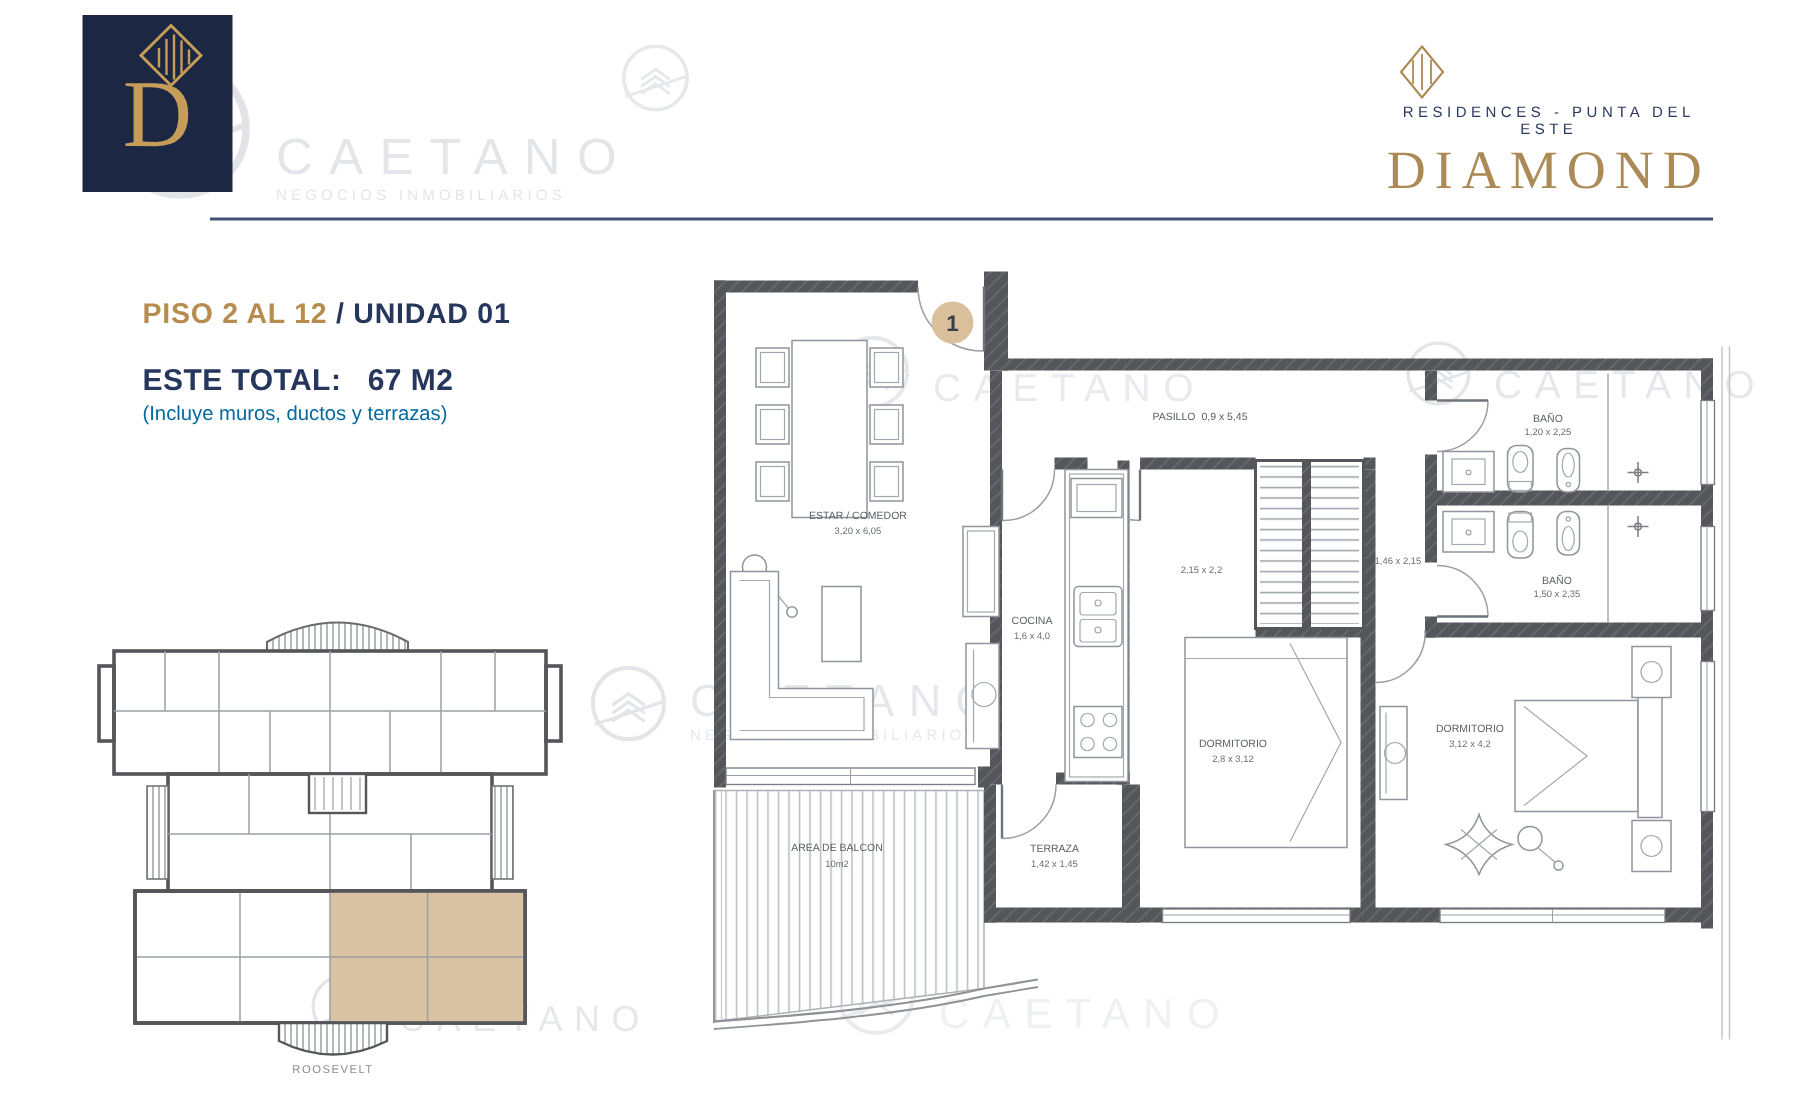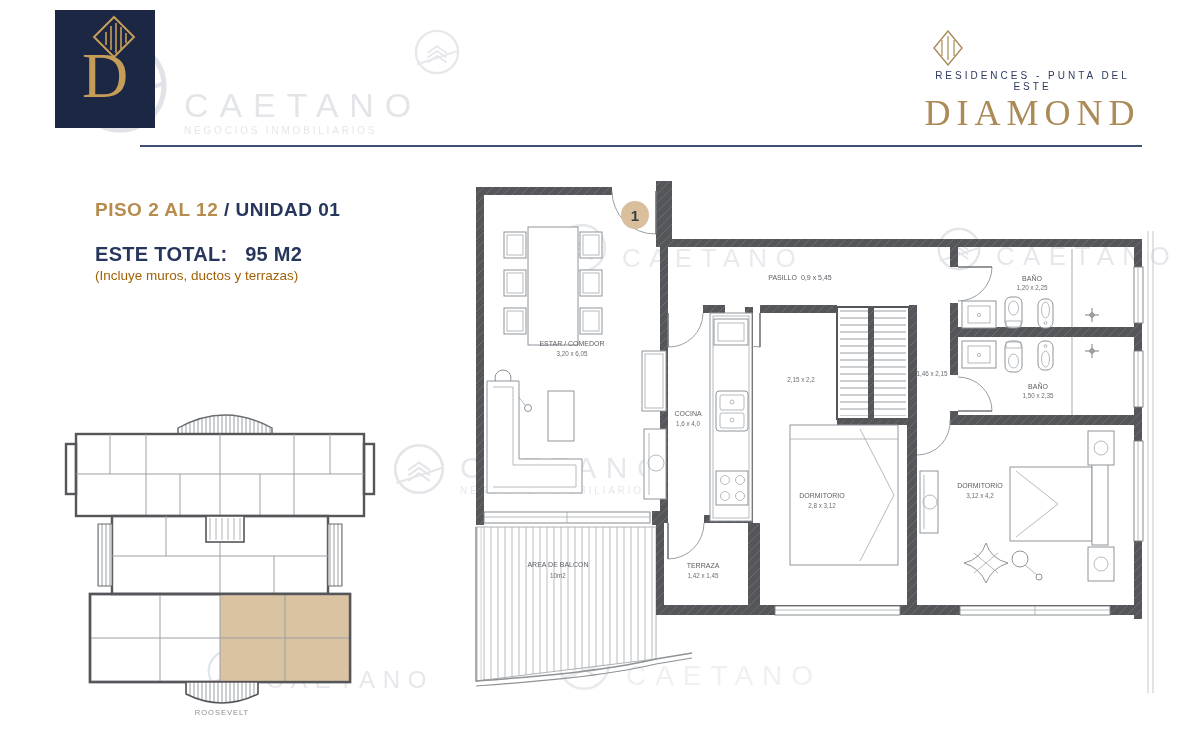--- a/index.html
+++ b/index.html
@@ -18,21 +18,21 @@
   #brand-icon{display:block;margin:0 0 2px 18px;}
   #brand-name{font-family:"Liberation Serif",serif;font-size:36px;letter-spacing:6px;color:#ab8a56;}
   #brand-subtitle{margin-top:4px;font-size:10px;letter-spacing:3px;color:#2b3a5e;}
 
   
   #info{position:absolute;left:57px;top:199px;margin-left:38px;}
   #floor-unit{font-size:19px;font-weight:bold;letter-spacing:.5px;}
   #floor-unit .gold{color:#b78c4f;}
   #floor-unit .navy{color:#26365c;}
   #area-line{margin-top:22px;font-size:20px;font-weight:bold;color:#26365c;letter-spacing:.3px;}
-  #area-note{margin-top:2px;font-size:13.5px;color:#a16207;}
+  #area-note{margin-top:2px;font-size:13.5px;color:#0369a1;}
 
   
   #main-plan{position:absolute;left:460px;top:175px;}
   #key-plan{position:absolute;left:60px;top:388px;}
   .wall{fill:url(#wallp);}
   .furn{fill:#ffffff;stroke:#8f959a;stroke-width:1;}
   .furn2{fill:none;stroke:#a2a8ad;stroke-width:.8;}
   .door{fill:none;stroke:#9aa0a5;stroke-width:1;}
   .leaf{stroke:#6f7478;stroke-width:1.6;}
   .win{fill:#ffffff;stroke:#7a7e82;stroke-width:.9;}
@@ -135,21 +135,21 @@
 
   <div id="info">
     <div id="floor-unit">
       <span class="gold">PISO 2 AL 12</span>
       <span class="navy">/</span>
       <span class="navy">UNIDAD 01</span>
     </div>
     <div id="area-line">
       <span>ESTE TOTAL:</span>
       <span>&nbsp;</span>
-      <span>95 M2</span>
+      <span>67 M2</span>
     </div>
     <div id="area-note">(Incluye muros, ductos y terrazas)</div>
   </div>
 
   <svg id="main-plan" width="700" height="520" viewBox="0 0 700 520">
     <defs>
       <pattern id="wallp" width="9" height="9" patternUnits="userSpaceOnUse">
         <rect width="9" height="9" fill="#55565a"></rect>
         <path d="M0,9 L9,0" stroke="#6e6f74" stroke-width=".9"></path>
       </pattern>

